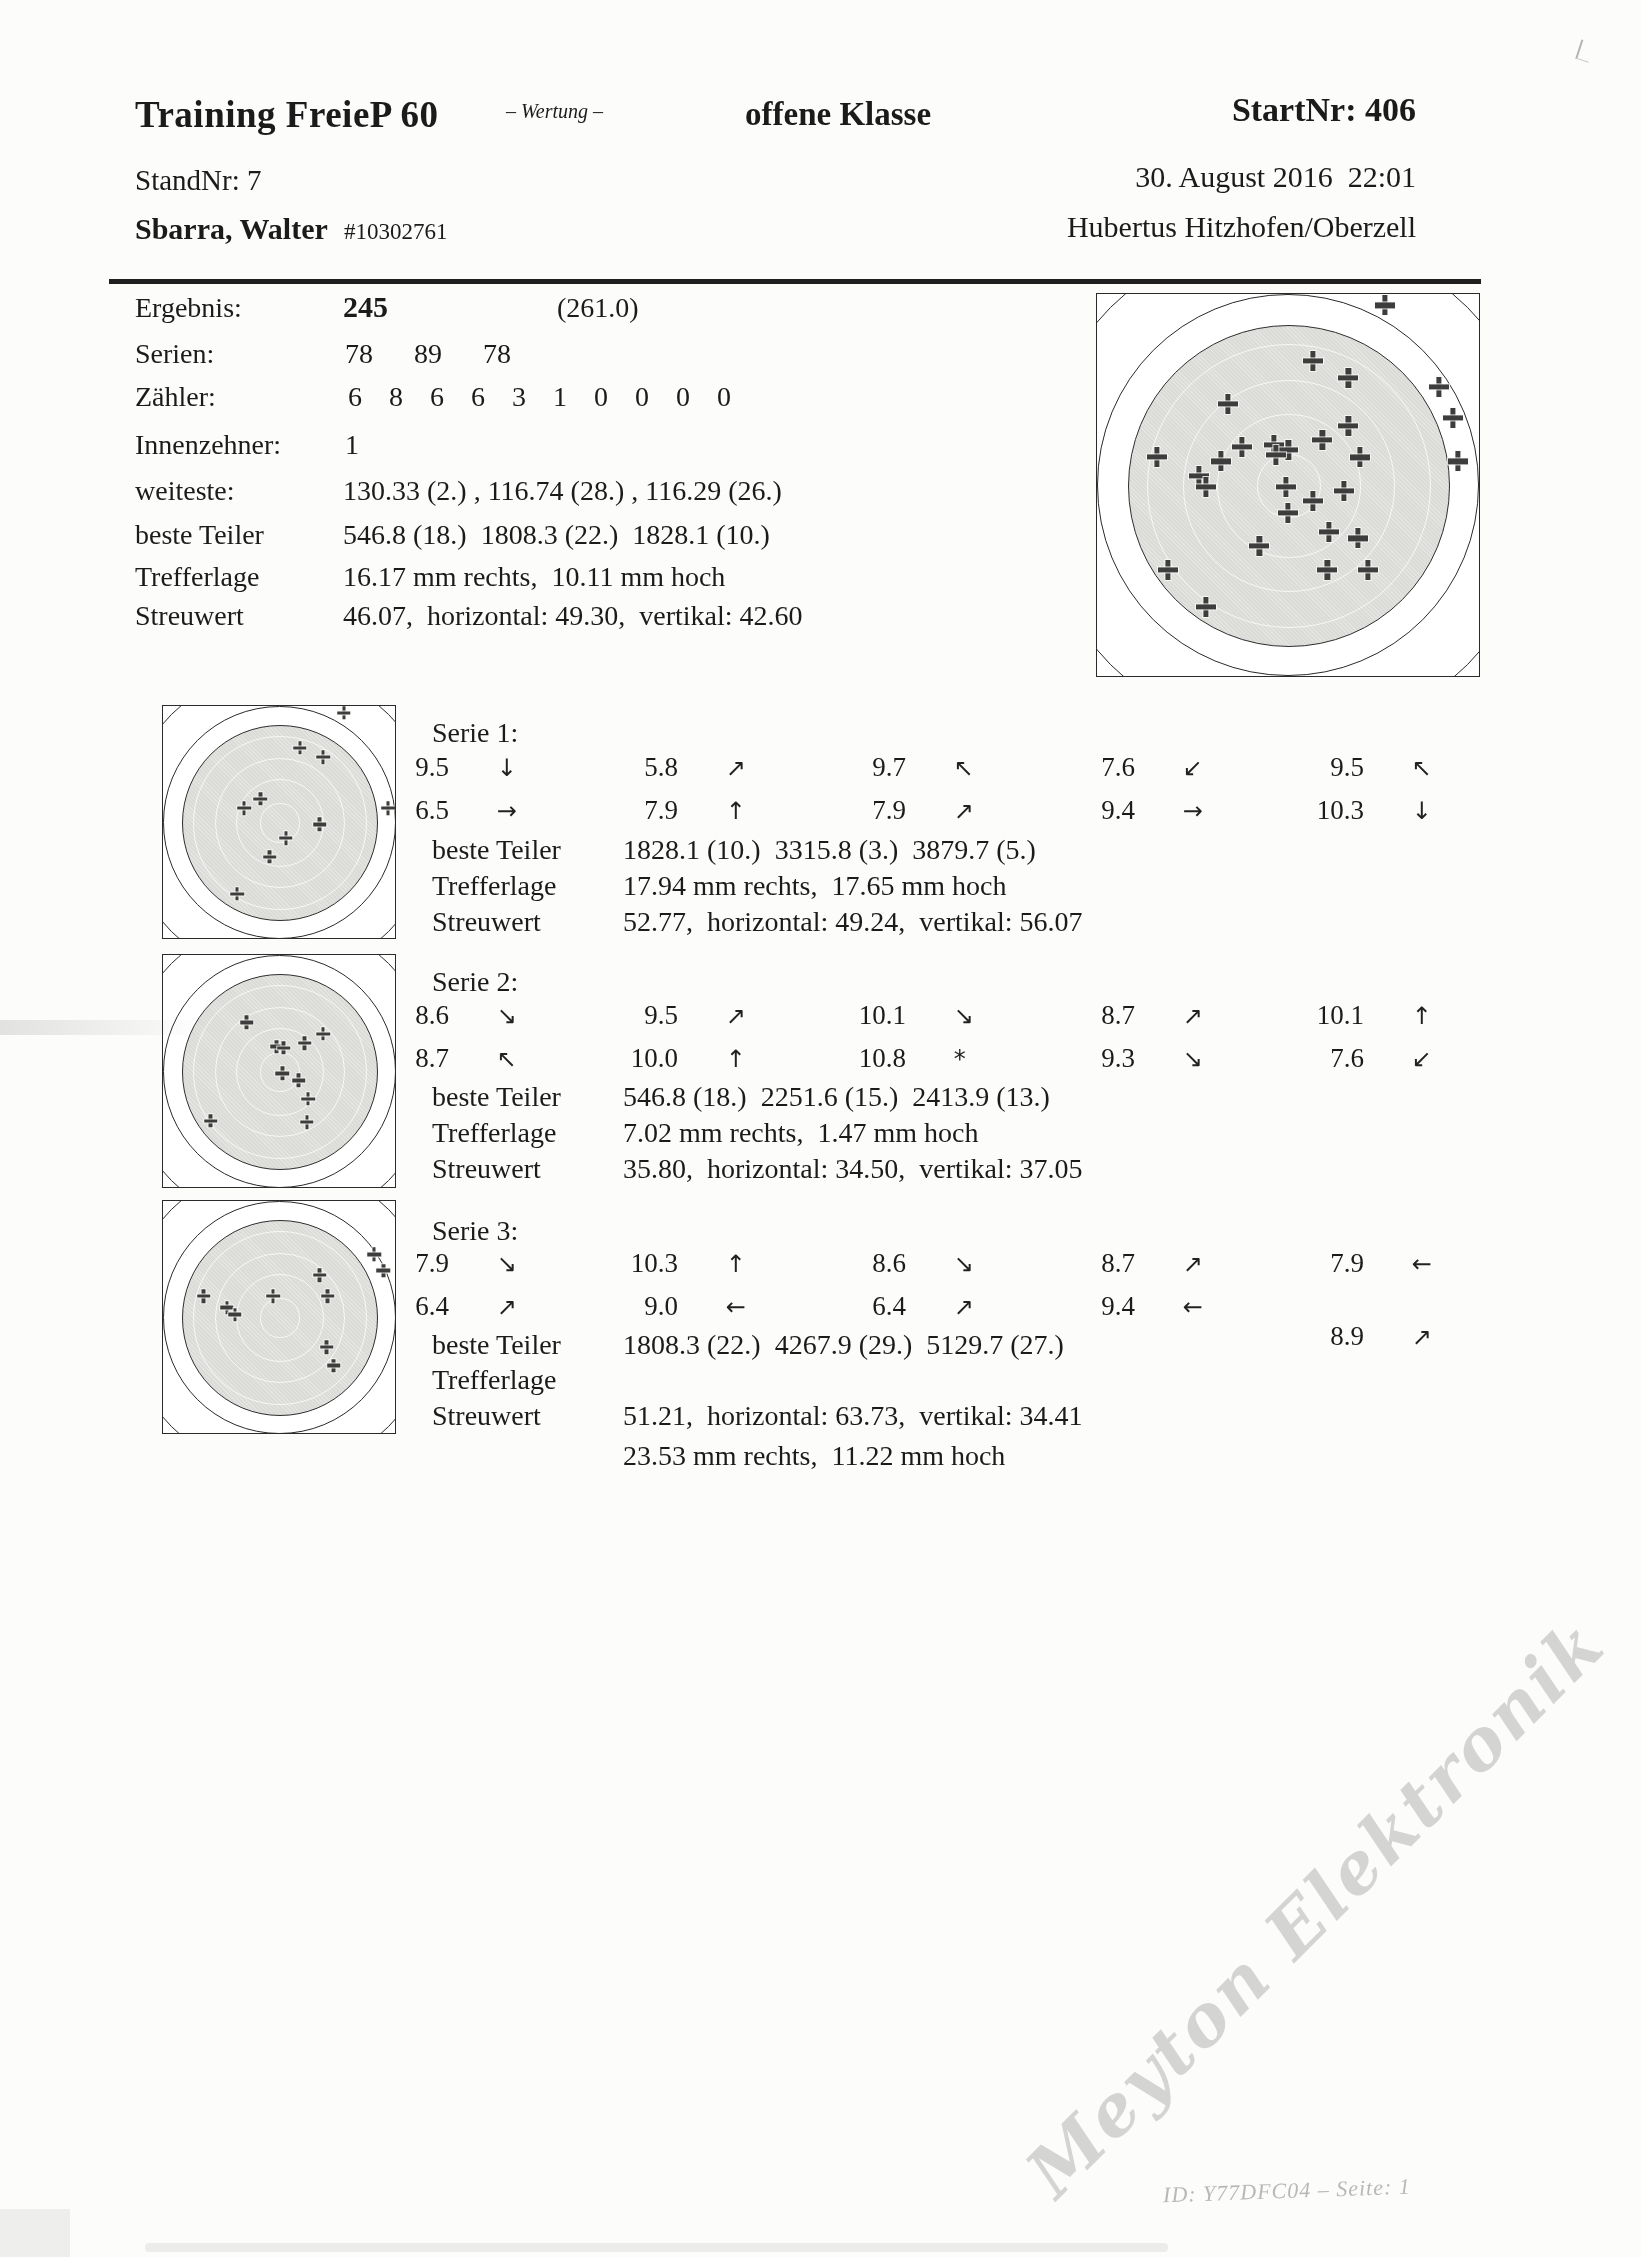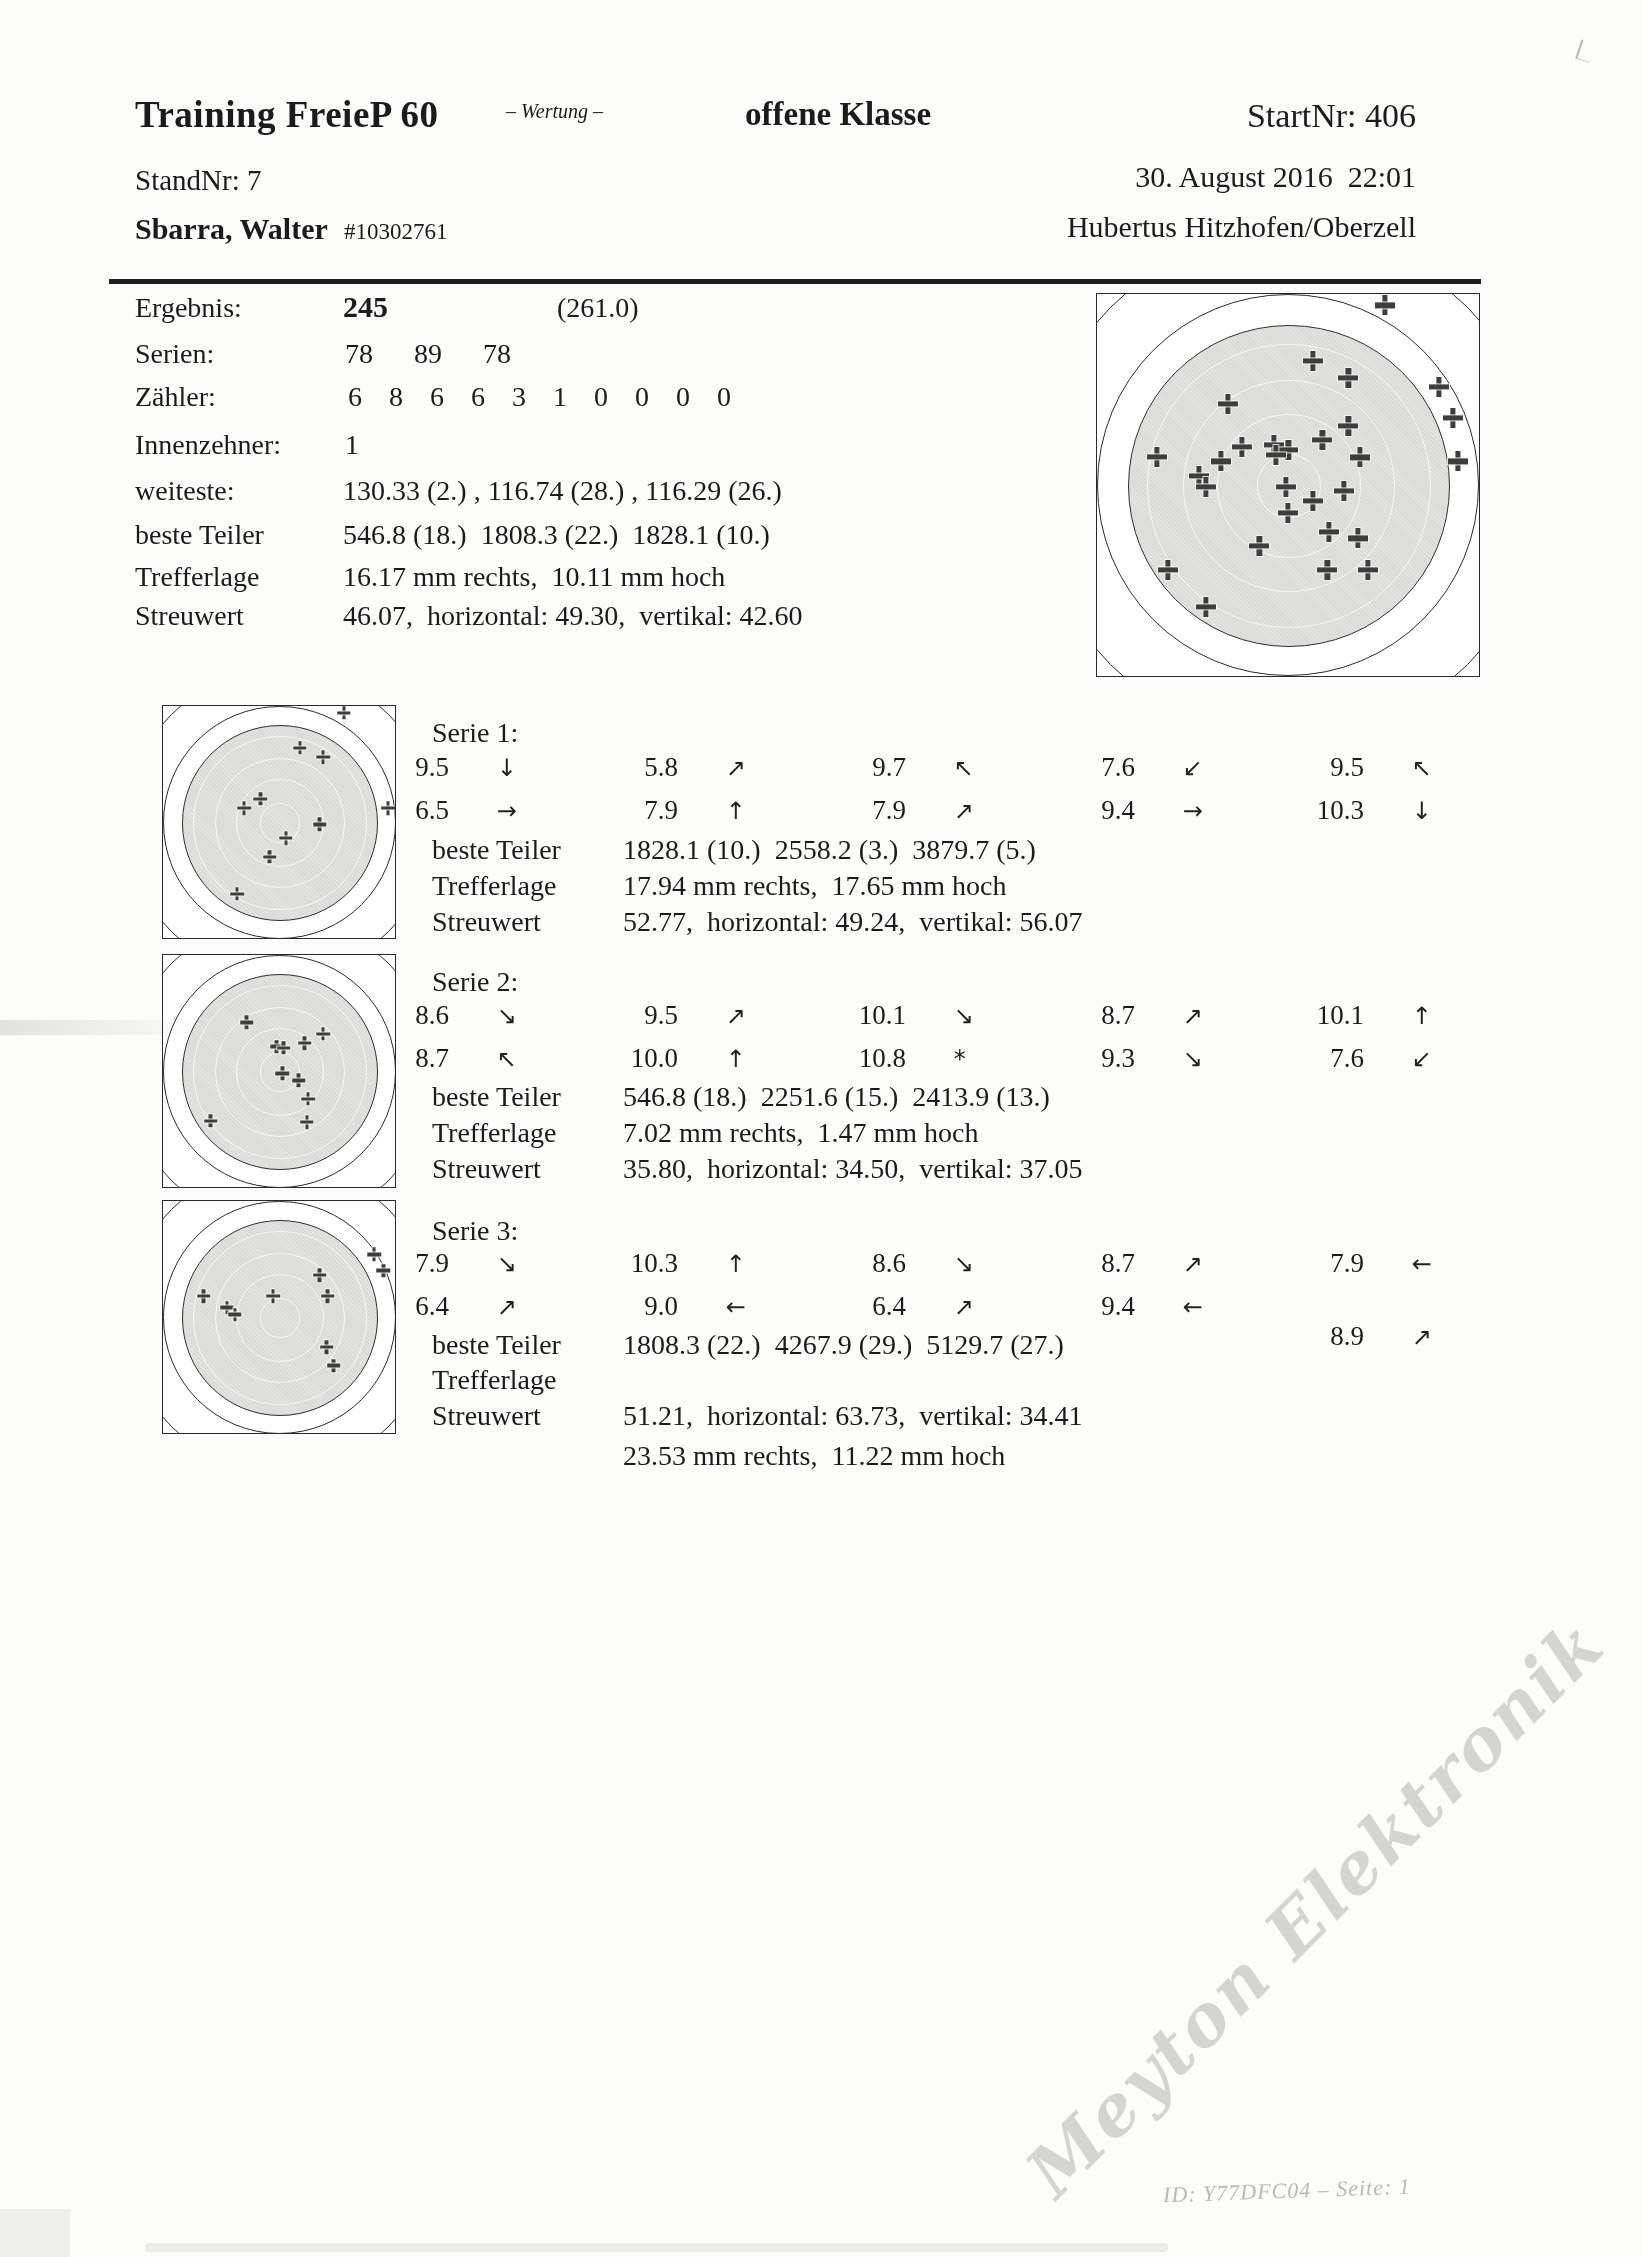--- a/index.html
+++ b/index.html
@@ -9,21 +9,21 @@
     font-family:"Liberation Serif","DejaVu Serif",serif;
   }
   .abs{position:absolute;}
   .bold{font-weight:bold;}
   .pre{white-space:pre;}
 
   
   .hdr-title{left:135px;top:93px;font-size:37px;font-weight:bold;letter-spacing:0.5px;}
   .hdr-wertung{left:506px;top:100px;font-size:20px;font-style:italic;}
   .hdr-klasse{left:745px;top:96px;font-size:33px;font-weight:bold;}
-  .hdr-start{right:225px;top:97px;font-size:34px;font-weight:normal;}
+  .hdr-start{right:225px;top:91px;font-size:34px;font-weight:bold;}
   .hdr-stand{left:135px;top:164px;font-size:29px;}
   .hdr-date{right:225px;top:160px;font-size:30px;}
   .hdr-name{left:135px;top:212px;font-size:30px;}
   .hdr-name .nm{font-weight:bold;}
   .hdr-name .nid{font-size:23px;margin-left:8.7px;}
   .hdr-club{right:225px;top:210px;font-size:30px;}
   .rule{left:109px;top:279px;width:1372px;height:4.8px;background:#1f1f1f;}
 
   
   .lbl{left:135px;font-size:28px;}
@@ -333,21 +333,21 @@
       </div>
       <div class="s-group" style="left: 1009px; top: 795px;">
         <span class="s-num">9.4</span>
         <span class="s-arr">→</span>
       </div>
       <div class="s-group" style="left: 1238px; top: 795px;">
         <span class="s-num">10.3</span>
         <span class="s-arr">↓</span>
       </div>
       <div class="s-lbl" style="top: 834px;">beste Teiler</div>
-      <div class="s-val" style="top: 834px;">1828.1 (10.)  2558.2 (3.)  3879.7 (5.)</div>
+      <div class="s-val" style="top: 834px;">1828.1 (10.)  3315.8 (3.)  3879.7 (5.)</div>
       <div class="s-lbl" style="top: 870px;">Trefferlage</div>
       <div class="s-val" style="top: 870px;">17.94 mm rechts,  17.65 mm hoch</div>
       <div class="s-lbl" style="top: 906px;">Streuwert</div>
       <div class="s-val" style="top: 906px;">52.77,  horizontal: 49.24,  vertikal: 56.07</div>
       <div class="target" style="left: 162px; top: 954px; width: 232px; height: 232px;">
         <div class="ring outer"></div>
         <div class="ring inscribed"></div>
         <div class="gray"></div>
         <div class="fr" style="width: 74%; height: 74%; left: 13%; top: 13%;"></div>
         <div class="fr" style="width: 55%; height: 55%; left: 22.5%; top: 22.5%;"></div>

